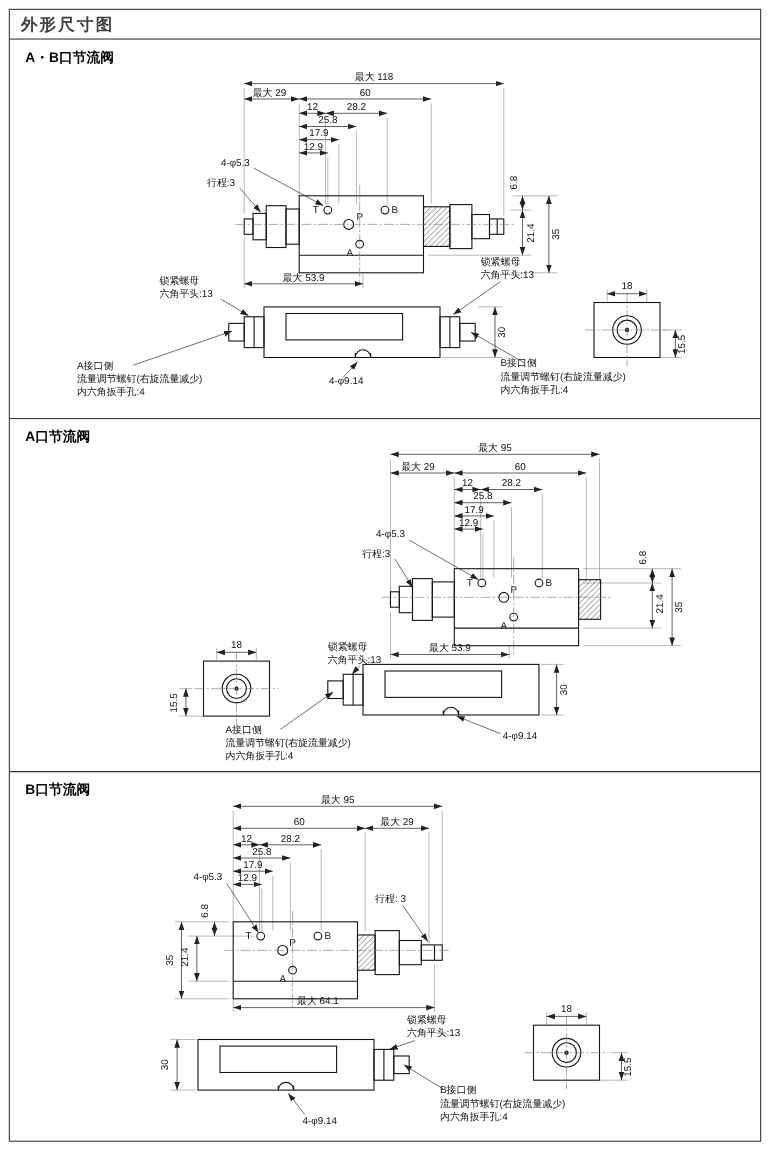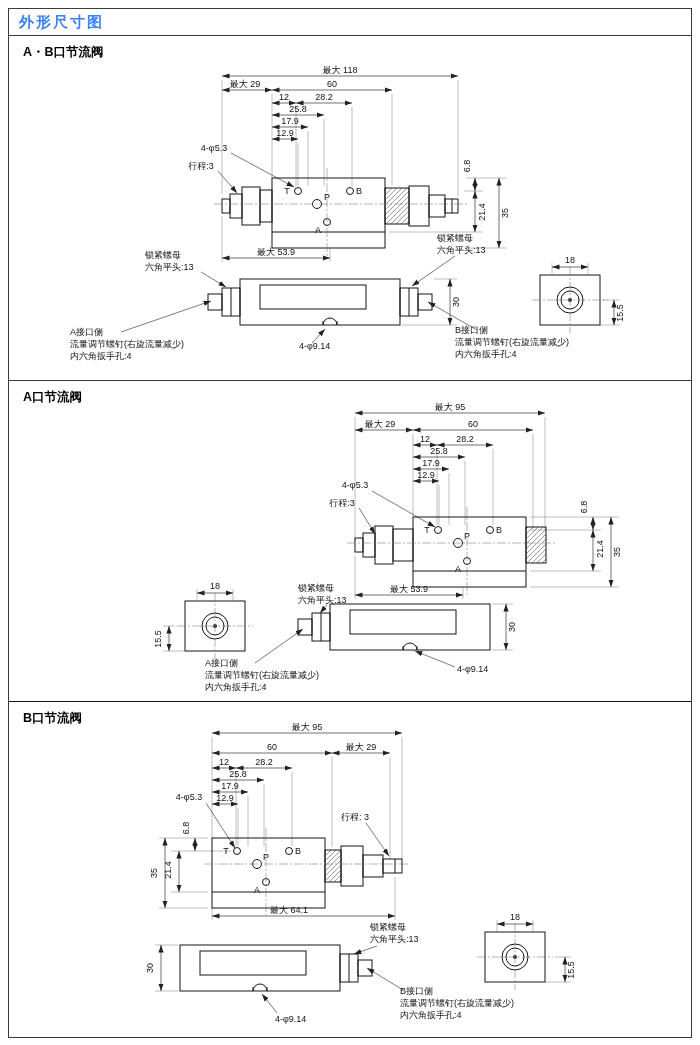--- a/index.html
+++ b/index.html
@@ -1,19 +1,19 @@
 <!DOCTYPE html>
 <html><head>
 <meta charset="utf-8">
 <style>
   html,body{margin:0;padding:0;background:#fff;}
   body{width:700px;height:1045px;position:relative;font-family:"Liberation Sans","DejaVu Sans",sans-serif;}
   .page{position:absolute;left:8px;top:8px;width:682px;height:1028px;border:1px solid #3a3a3a;background:#fff;}
   .title-bar{height:27px;border-bottom:1px solid #3a3a3a;display:flex;align-items:center;padding-left:10px;box-sizing:border-box;}
-  .title{font-size:15px;font-weight:bold;letter-spacing:2px;color:#3b82f6;}
+  .title{font-size:15px;font-weight:bold;letter-spacing:2px;color:#404040;}
   .section{position:relative;box-sizing:border-box;}
   .sec1{height:345px;border-bottom:1px solid #3a3a3a;}
   .sec2{height:321px;border-bottom:1px solid #0f172a;}
   .sec3{height:335px;}
   svg{display:block;}
   svg text{font-family:"Liberation Sans","DejaVu Sans",sans-serif;font-size:9px;fill:#111;}
   .mid{text-anchor:middle;}
   .seclbl{font-size:12.5px;font-weight:bold;fill:#000;}
   .exts line{stroke:#8a8a8a;stroke-width:0.55;}
   .dims line{stroke:#333;stroke-width:0.7;marker-start:url(#as);marker-end:url(#ae);}

